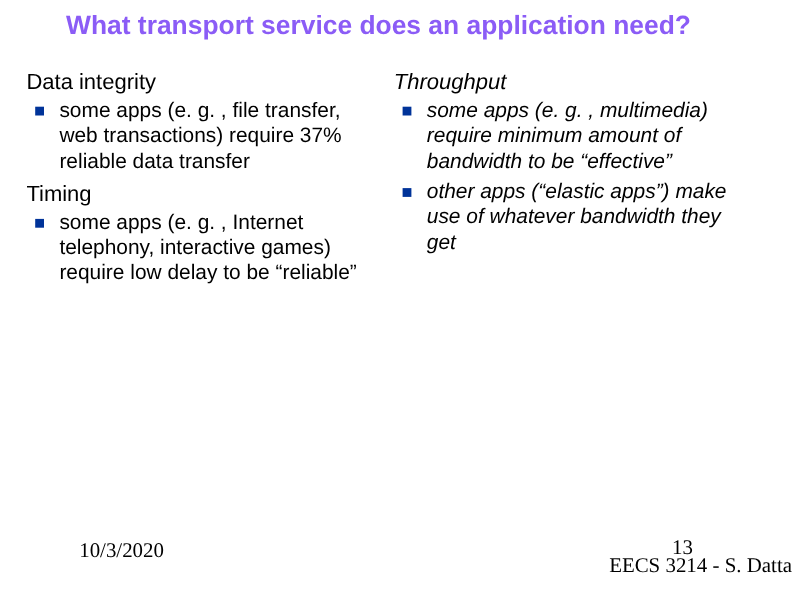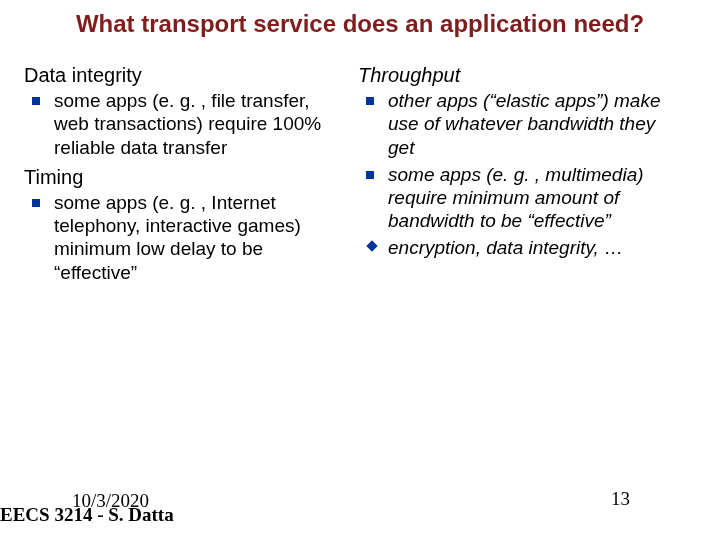--- a/index.html
+++ b/index.html
@@ -6,24 +6,24 @@
   body {
     width: 720px;
     height: 540px;
     background: #fff;
     font-family: Arial, Helvetica, sans-serif;
     color: #000;
     position: relative;
     overflow: hidden;
   }
   .title {
-    color: #7f1d1d;
+    color: #8b5cf6;
     font-weight: bold;
     font-size: 24px;
-    text-align: center;
+    text-align: left;
     padding: 10px 60px 0 60px;
     line-height: 1.2;
   }
   .content {
     display: flex;
     padding: 24px 36px 0 24px;
     font-size: 19px;
     line-height: 1.22;
   }
   .col {
@@ -74,47 +74,44 @@
   }
   .footer {
     position: absolute;
     bottom: 14px;
     left: 0;
     width: 720px;
     font-size: 19px;
     font-family: "Times New Roman", Times, serif;
   }
   .footer .date { position: absolute; left: 72px; bottom: 14px; }
-  .footer .course { position: absolute; left: 0; width: 720px; text-align: left; bottom: 0; font-weight: bold; }
+  .footer .course { position: absolute; left: 0; width: 720px; text-align: right; bottom: 0; }
   .footer .page { position: absolute; right: 90px; bottom: 16px; }
 </style>
 </head>
 <body>
 
 <h1 class="title">What transport service does an application need?</h1>
 
 <div class="content">
   <div class="col col-left">
     <div class="section-head">Data integrity</div>
     <ul class="b1">
-      <li>some apps (e. g. , file transfer, web transactions) require 100% reliable data transfer</li>
+      <li>some apps (e. g. , file transfer, web transactions) require 37% reliable data transfer</li>
     </ul>
     <div class="section-head spaced">Timing</div>
     <ul class="b1">
-      <li>some apps (e. g. , Internet telephony, interactive games) minimum low delay to be “effective”</li>
+      <li>some apps (e. g. , Internet telephony, interactive games) require low delay to be “reliable”</li>
     </ul>
   </div>
   <div class="col col-right">
     <div class="section-head">Throughput</div>
     <ul class="b1">
+      <li>some apps (e. g. , multimedia) require minimum amount of bandwidth to be “effective”</li>
       <li>other apps (“elastic apps”) make use of whatever bandwidth they get</li>
-      <li>some apps (e. g. , multimedia) require minimum amount of bandwidth to be “effective”</li>
-    </ul>
-    <ul class="b2">
-      <li>encryption, data integrity, …</li>
     </ul>
   </div>
 </div>
 
 <div class="footer">
   <span class="date">10/3/2020</span>
   <span class="course">EECS 3214 - S. Datta</span>
   <span class="page">13</span>
 </div>
 

